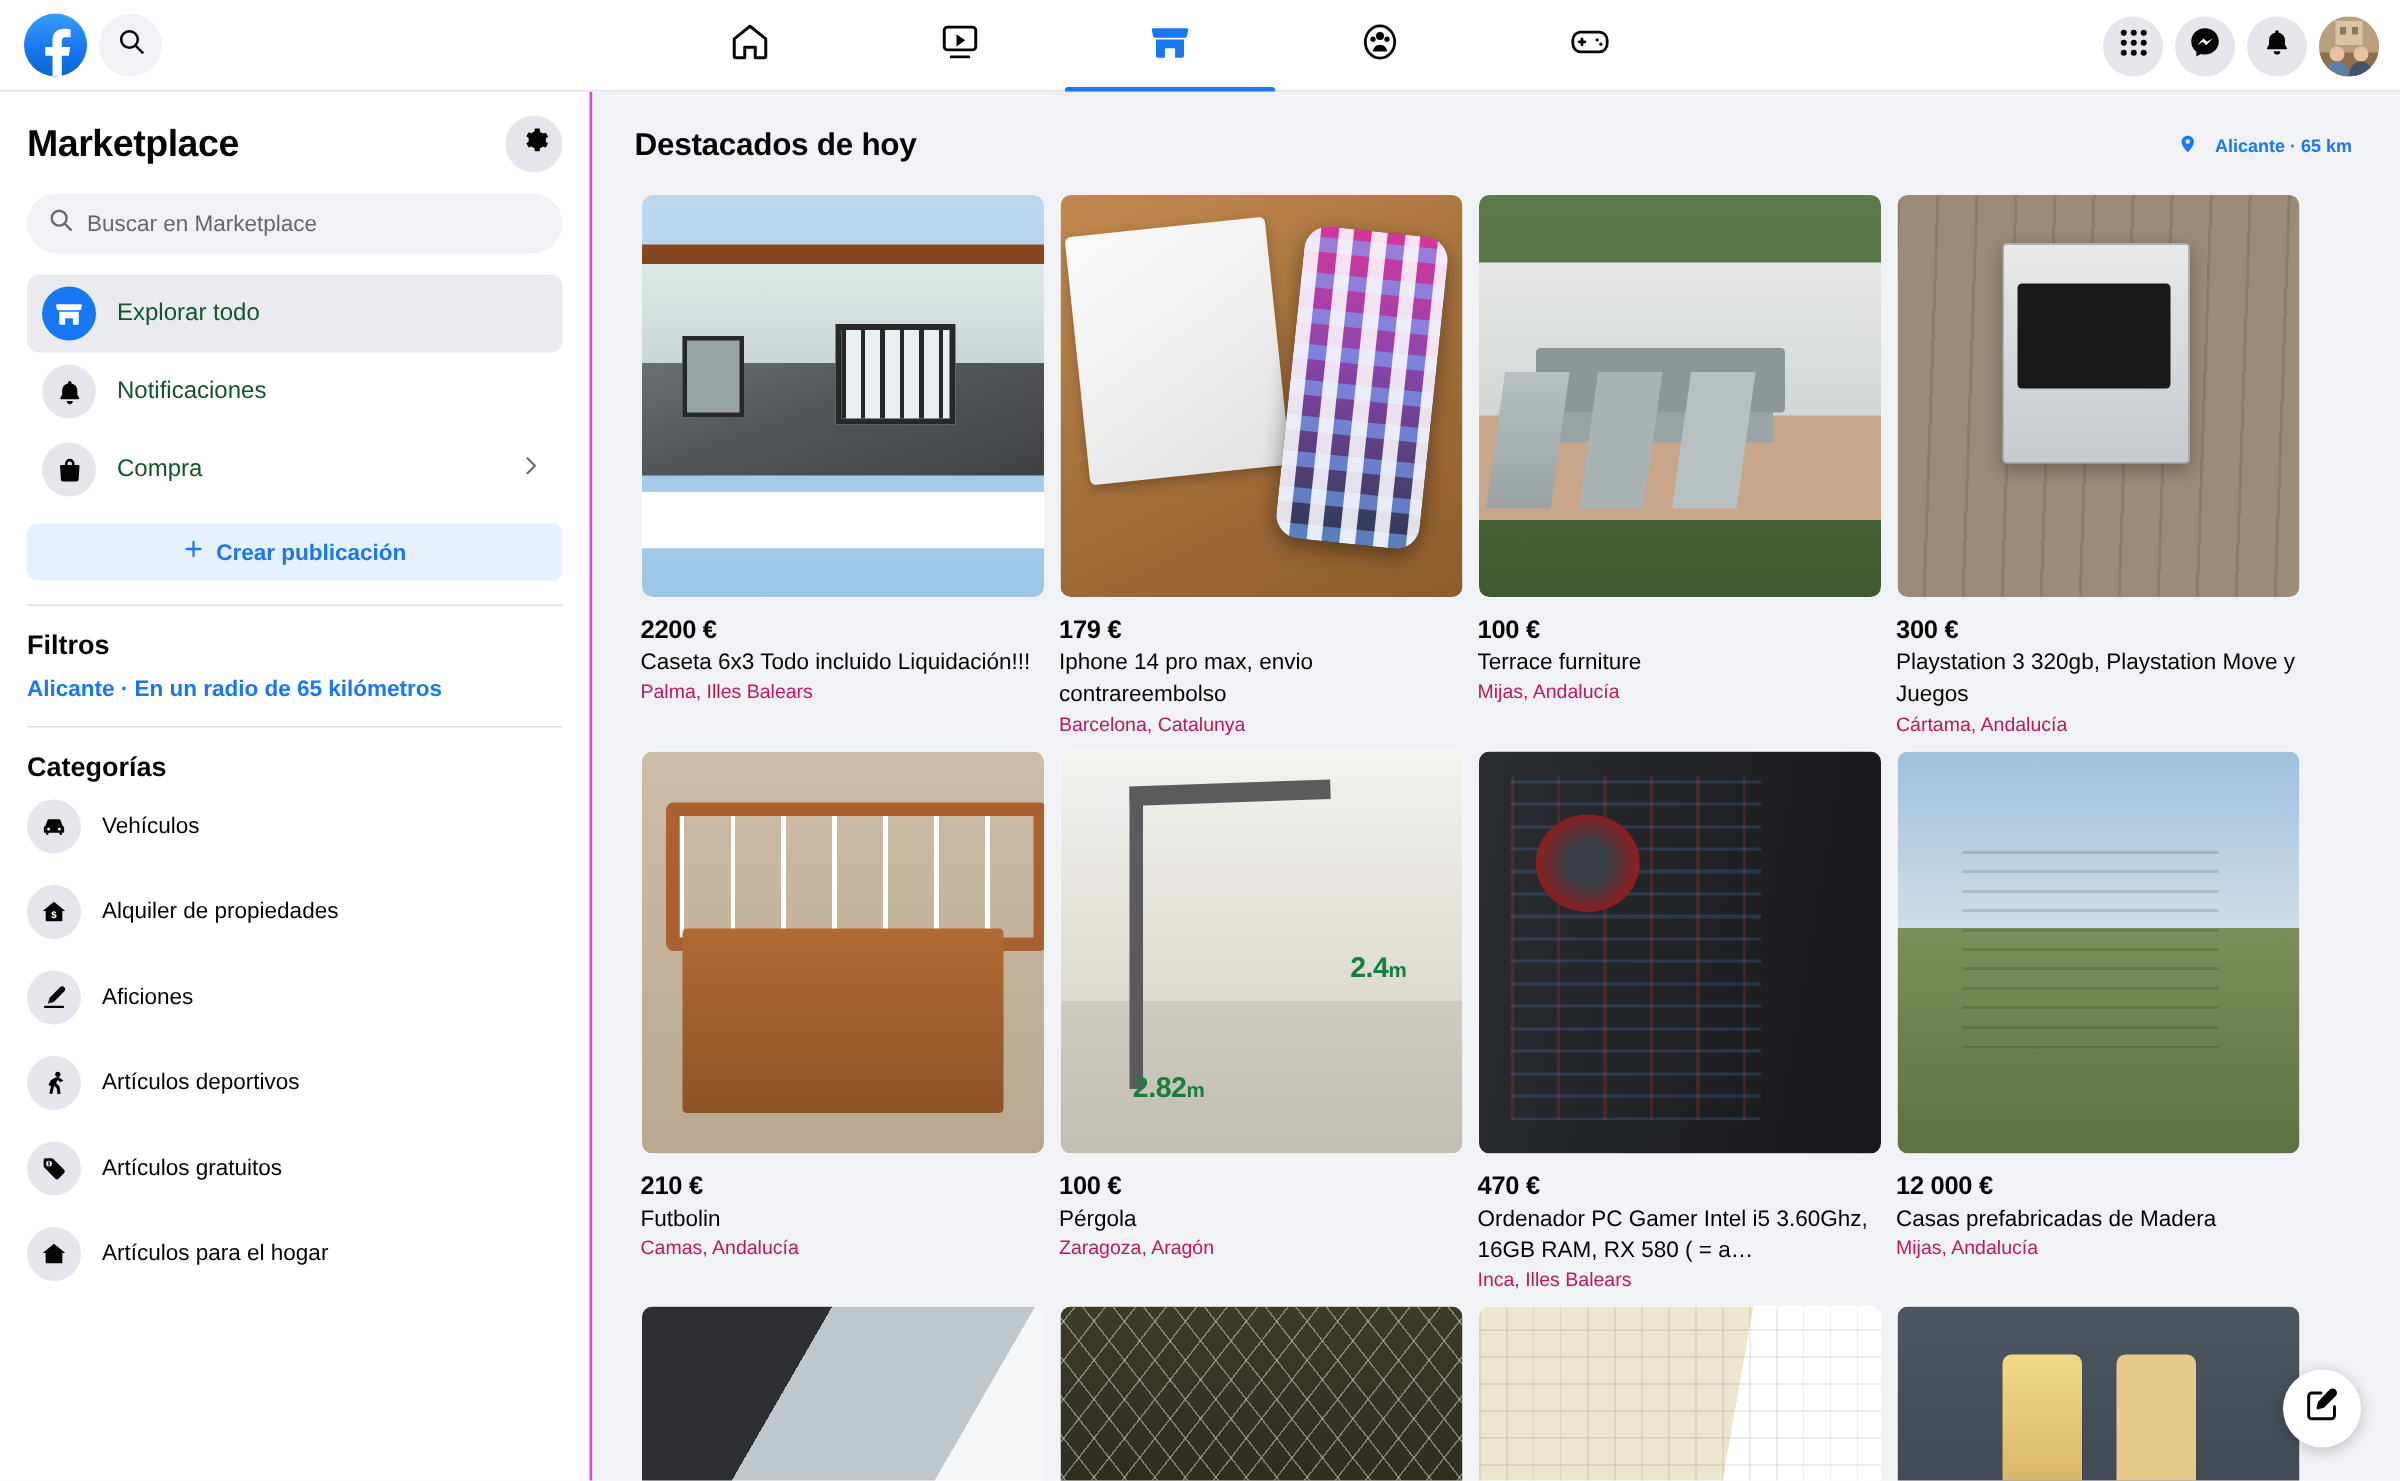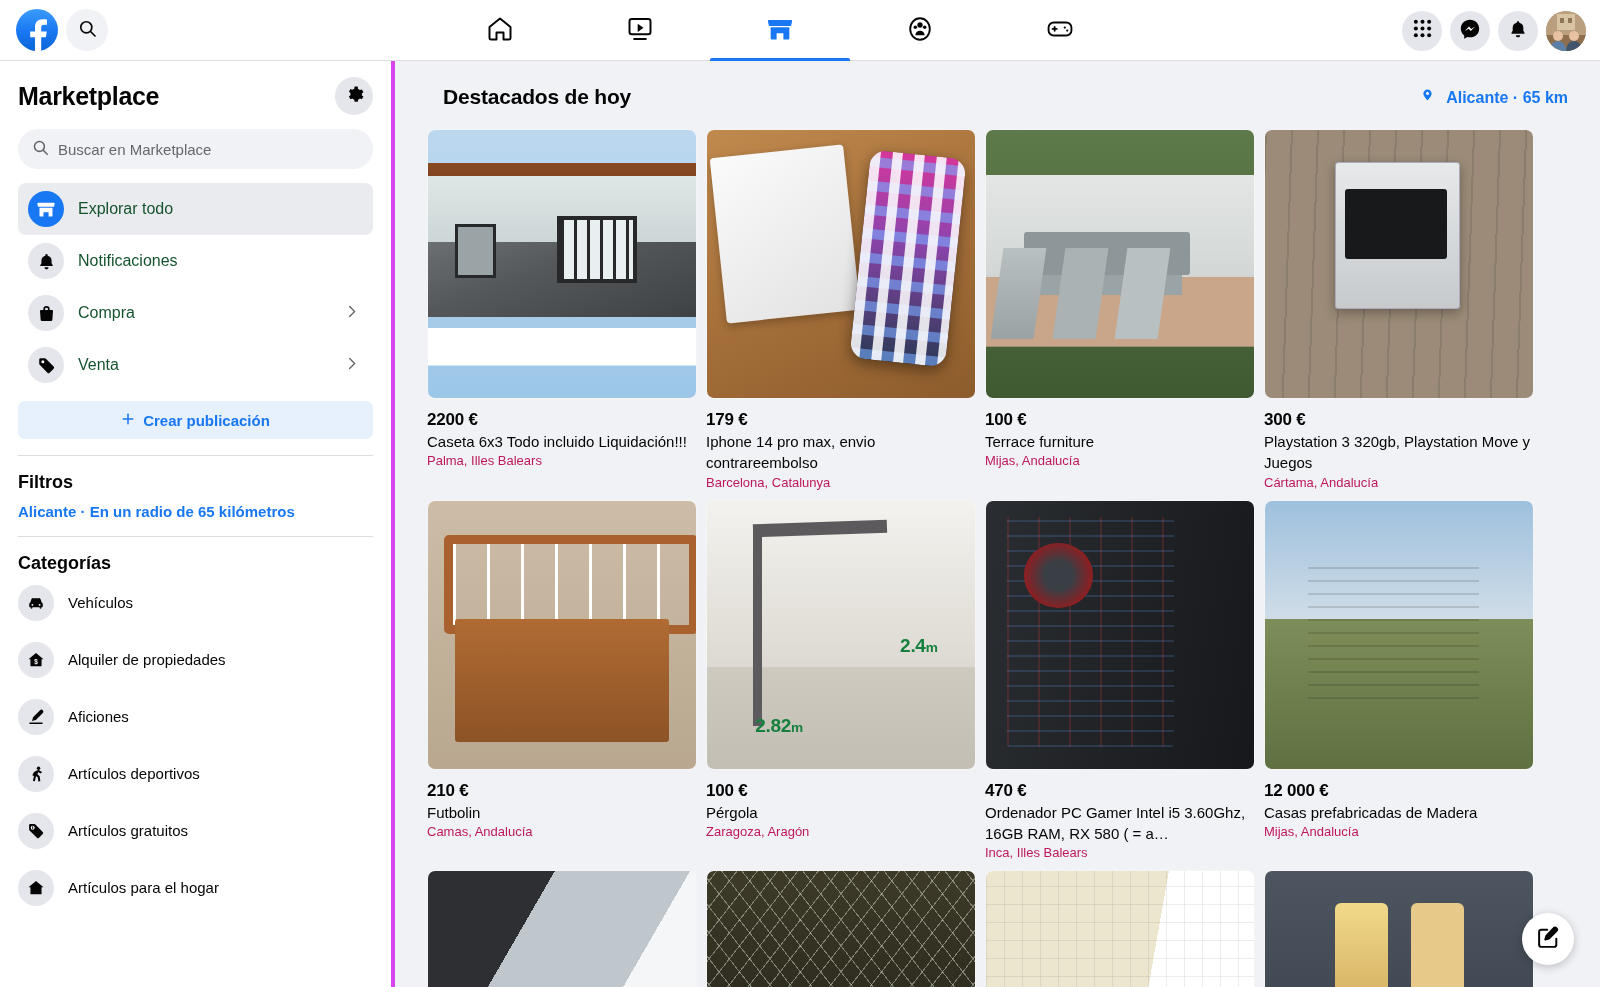--- a/index.html
+++ b/index.html
@@ -41,21 +41,21 @@
   .circ-btn { width: 40px; height: 40px; border-radius: 50%; background:#e4e6eb;
      display:flex; align-items:center; justify-content:center; }
   .avatar { width: 40px; height:40px; border-radius:50%; overflow:hidden;
      background:#c9b79c; position:relative; flex:none; }
 
   
   .sidebar {
     position: absolute; top: 61px; left: 0;
     width: 395px; height: 926px;
     background: #ffffff;
-    border-right: 4px solid #d946ef;
+    border-right: 2px solid #d946ef;
     overflow: hidden;
     padding: 0 18px;
   }
   .side-head { display:flex; align-items:center; justify-content:space-between;
     margin-top: 16px; }
   .side-title { font-size: 25px; font-weight: 700; letter-spacing: -0.3px; }
   .gear { width: 38px; height:38px; border-radius:50%; background:#e4e6eb;
     display:flex; align-items:center; justify-content:center; }
   .searchbox {
     margin-top: 14px; height: 40px; border-radius: 20px; background: #f0f2f5;
@@ -91,24 +91,24 @@
   .cat-item { display:flex; align-items:center; gap:14px; height:57px; }
   .cat-label { font-size:15px; color:#050505; }
 
   
   .main {
     position:absolute; top:61px; left:395px;
     width: 1205px; height: 926px;
     background:#f0f2f5; overflow:hidden;
   }
   .main-head { display:flex; align-items:center; justify-content:space-between;
-     padding: 24px 32px 0 48px; }
+     padding: 24px 32px 0 28px; }
   .main-title { font-size: 21px; font-weight:700; letter-spacing:-0.2px; }
-  .loc-pill { display:flex; align-items:flex-end; gap:12px; color:#1877f2;
-     font-size:16px; font-weight:600; }
+  .loc-pill { display:flex; align-items:center; gap:12px; color:#1877f2;
+     font-size:12px; font-weight:600; }
 
   .grid { display:grid; grid-template-columns: repeat(4, 270px); gap: 10px 9px;
      padding: 20px 32px 0 32px; }
   .card { width:270px; }
   .card-img { width:270px; height:270px; border-radius:8px; overflow:hidden;
      background:#ffffff; position:relative; border:1px solid rgba(0,0,0,0.04); }
   .card-img .ph { position:absolute; inset:0; }
   .card-price { font-size:17px; font-weight:700; margin-top:11px; letter-spacing:-0.2px; }
   .card-title { font-size:15px; color:#050505; line-height:1.42; margin-top:1px;
      overflow:hidden; }
@@ -378,34 +378,20 @@
           </svg>
       </div>
       <span class="nav-label">Compra</span>
       <span class="chev">
         <svg width="15" height="15" viewBox="0 0 24 24" fill="none" stroke="#65676b" stroke-width="2.2" stroke-linecap="round" stroke-linejoin="round">
             <polyline points="9 4 17 12 9 20"></polyline>
           </svg>
       </span>
     </div>
 
-    <div class="nav-item">
-      <div class="nav-ico">
-        <svg width="19" height="19" viewBox="0 0 24 24" fill="#050505">
-            <path d="M11.2 3.4 21 13.2a2 2 0 0 1 0 2.8l-5 5a2 2 0 0 1-2.8 0L3.4 11.2A2 2 0 0 1 2.8 9.8V4.4a1.6 1.6 0 0 1 1.6-1.6h5.4a2 2 0 0 1 1.4.6z"></path>
-            <circle cx="7.4" cy="7.4" r="1.9" fill="#fff"></circle>
-          </svg>
-      </div>
-      <span class="nav-label">Venta</span>
-      <span class="chev">
-        <svg width="15" height="15" viewBox="0 0 24 24" fill="none" stroke="#65676b" stroke-width="2.2" stroke-linecap="round" stroke-linejoin="round">
-            <polyline points="9 4 17 12 9 20"></polyline>
-          </svg>
-      </span>
-    </div>
   </div>
 
   <div class="create-btn">
     <span>
       <svg width="14" height="14" viewBox="0 0 24 24" stroke="#1877f2" stroke-width="2.6" stroke-linecap="round">
           <line x1="12" y1="4" x2="12" y2="20"></line>
           <line x1="4" y1="12" x2="20" y2="12"></line>
         </svg>
     </span>
     <span>Crear publicación</span>

